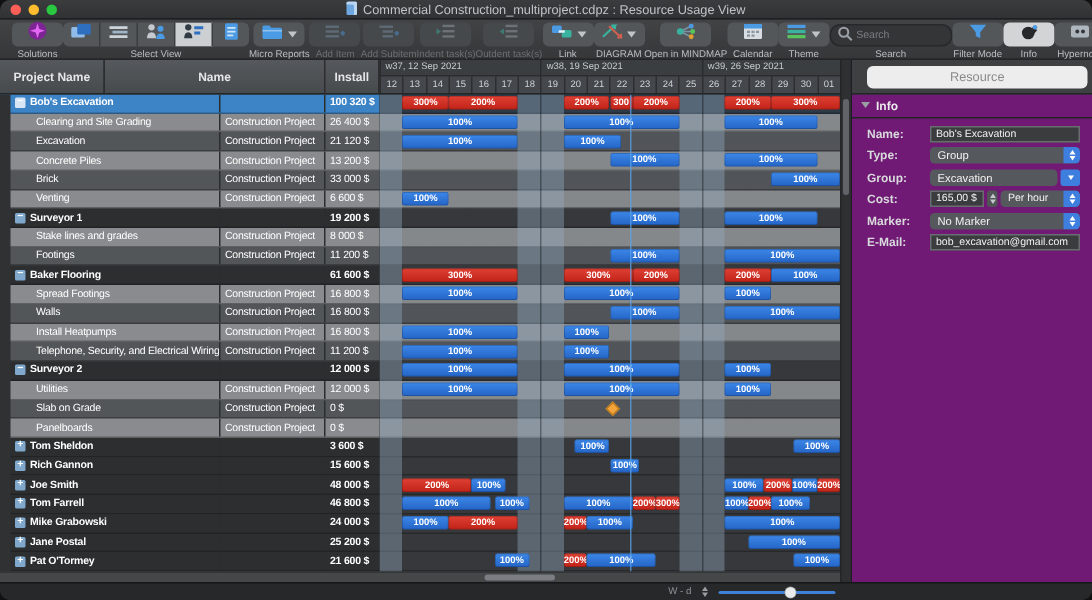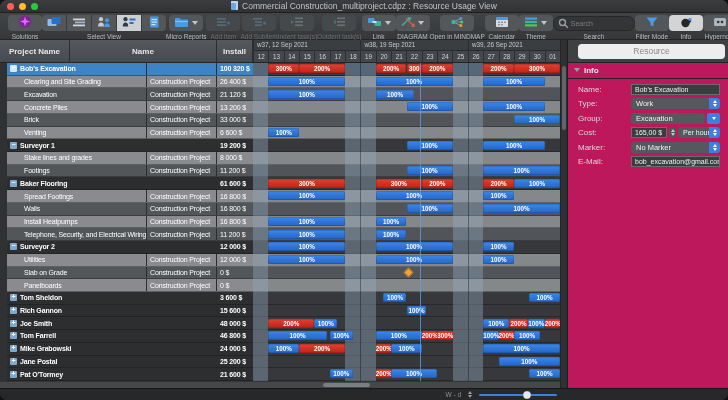--- a/index.html
+++ b/index.html
@@ -84,32 +84,32 @@
   .bar-blue{background:linear-gradient(#3c87e8,#2465c6);}
   .bar-red{background:linear-gradient(#e04034,#c02318);}
   .milestone{position:absolute;width:7px;height:7px;transform:rotate(45deg);z-index:4;
              background:#f2a33c;box-shadow:inset 0 0 0 1px #b87a1d;top:2.8px;}
   
   .hscroll{height:7px;background:#454749;position:relative;border-top:1px solid #333537;box-sizing:border-box;}
   .hthumb{position:absolute;top:1px;height:4px;border-radius:2px;background:#7a7e82;}
   .vscroll{width:7px;flex:none;background:#2e3032;border-left:1px solid #232527;box-sizing:border-box;position:relative;}
   .vthumb{position:absolute;left:1px;width:4px;border-radius:2px;background:#606468;top:26px;height:64px;}
   
-  .inspector{width:161px;flex:none;background:#be185d;border-left:1px solid #1c1e20;box-sizing:border-box;
+  .inspector{width:161px;flex:none;background:#701a75;border-left:1px solid #1c1e20;box-sizing:border-box;
              display:flex;flex-direction:column;}
   .insp-top{height:23px;background:#3e4042;border-bottom:1px solid #222426;box-sizing:border-box;
             display:flex;align-items:center;padding:0 3px 0 10px;}
   .resource-header{flex:1;height:15px;background:#ededed;border-radius:4px;color:#8a8a8a;
                    font-size:8.5px;text-align:center;line-height:15px;}
   .insp-section{height:15px;line-height:15px;font-size:8px;font-weight:bold;color:#ececec;
                 padding-left:16px;position:relative;border-bottom:1px solid #222426;}
   .insp-section:before{content:"";position:absolute;left:6px;top:5px;width:0;height:0;
                 border-left:3.5px solid transparent;border-right:3.5px solid transparent;border-top:4.5px solid #9a9ea2;}
   .insp-row{display:flex;align-items:center;height:14.5px;padding:0 8px 0 10px;}
-  .insp-label{width:53px;flex:none;font-size:8px;color:#d8dadc;}
+  .insp-label{width:42px;flex:none;font-size:8px;color:#d8dadc;font-weight:bold;}
   .insp-ctl{flex:1;display:flex;align-items:center;gap:2px;min-width:0;}
   .ibox{height:11px;box-sizing:border-box;}
   .insp-input{flex:1;background:#3a3c3e;border:1px solid #6a6d70;color:#f2f2f2;font-size:7px;
               padding:0 3px;line-height:9px;white-space:nowrap;overflow:hidden;}
   .insp-select{flex:1;background:#55585c;border-radius:3px;position:relative;color:#f2f2f2;
                font-size:7.5px;line-height:11px;padding:0 14px 0 5px;white-space:nowrap;overflow:hidden;}
   .blue-stepper{position:absolute;right:0;top:0;bottom:0;width:11px;background:#3e7ede;
                 border-radius:0 3px 3px 0;display:flex;flex-direction:column;align-items:center;justify-content:center;gap:1px;}
   .aru{width:0;height:0;border-left:2.5px solid transparent;border-right:2.5px solid transparent;border-bottom:3px solid #fff;}
   .ard{width:0;height:0;border-left:2.5px solid transparent;border-right:2.5px solid transparent;border-top:3px solid #fff;}
@@ -819,21 +819,21 @@
       <div id="inspFields" style="padding-top:3px">
           <div class="insp-row">
             <span class="insp-label">Name:</span>
             <span class="insp-ctl">
               <div class="insp-input ibox">Bob's Excavation</div>
             </span>
           </div>
           <div class="insp-row">
             <span class="insp-label">Type:</span>
             <span class="insp-ctl">
-              <div class="insp-select ibox"><span>Work</span><span class="blue-stepper">
+              <div class="insp-select ibox"><span>Group</span><span class="blue-stepper">
                   <span class="aru"></span>
                   <span class="ard"></span>
                 </span></div>
             </span>
           </div>
           <div class="insp-row">
             <span class="insp-label">Group:</span>
             <span class="insp-ctl">
               <div class="insp-select ibox" style="padding-right:4px"><span>Excavation</span></div>
               <span class="combo-btn">

